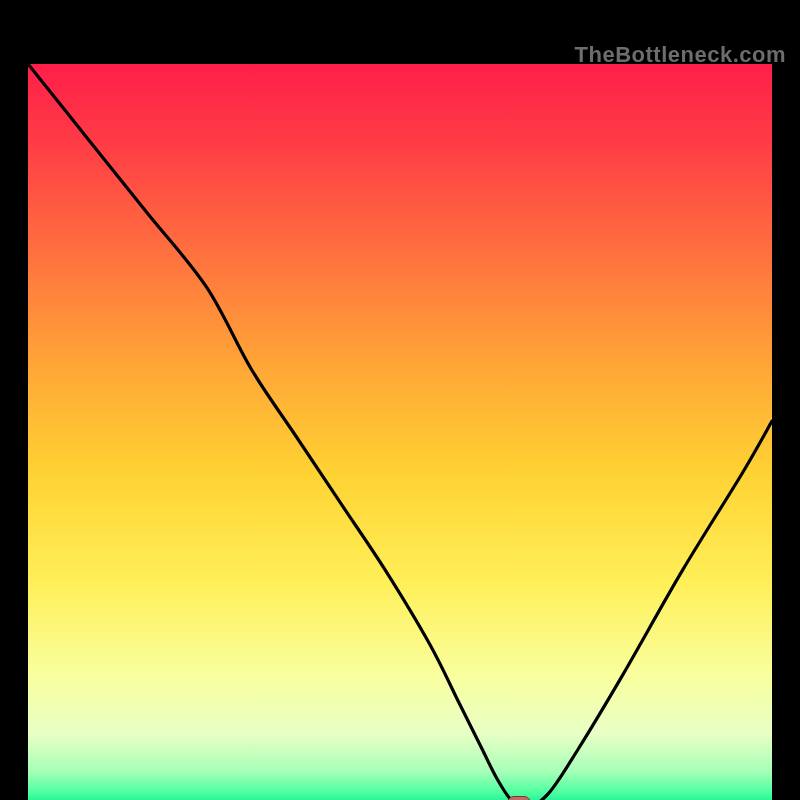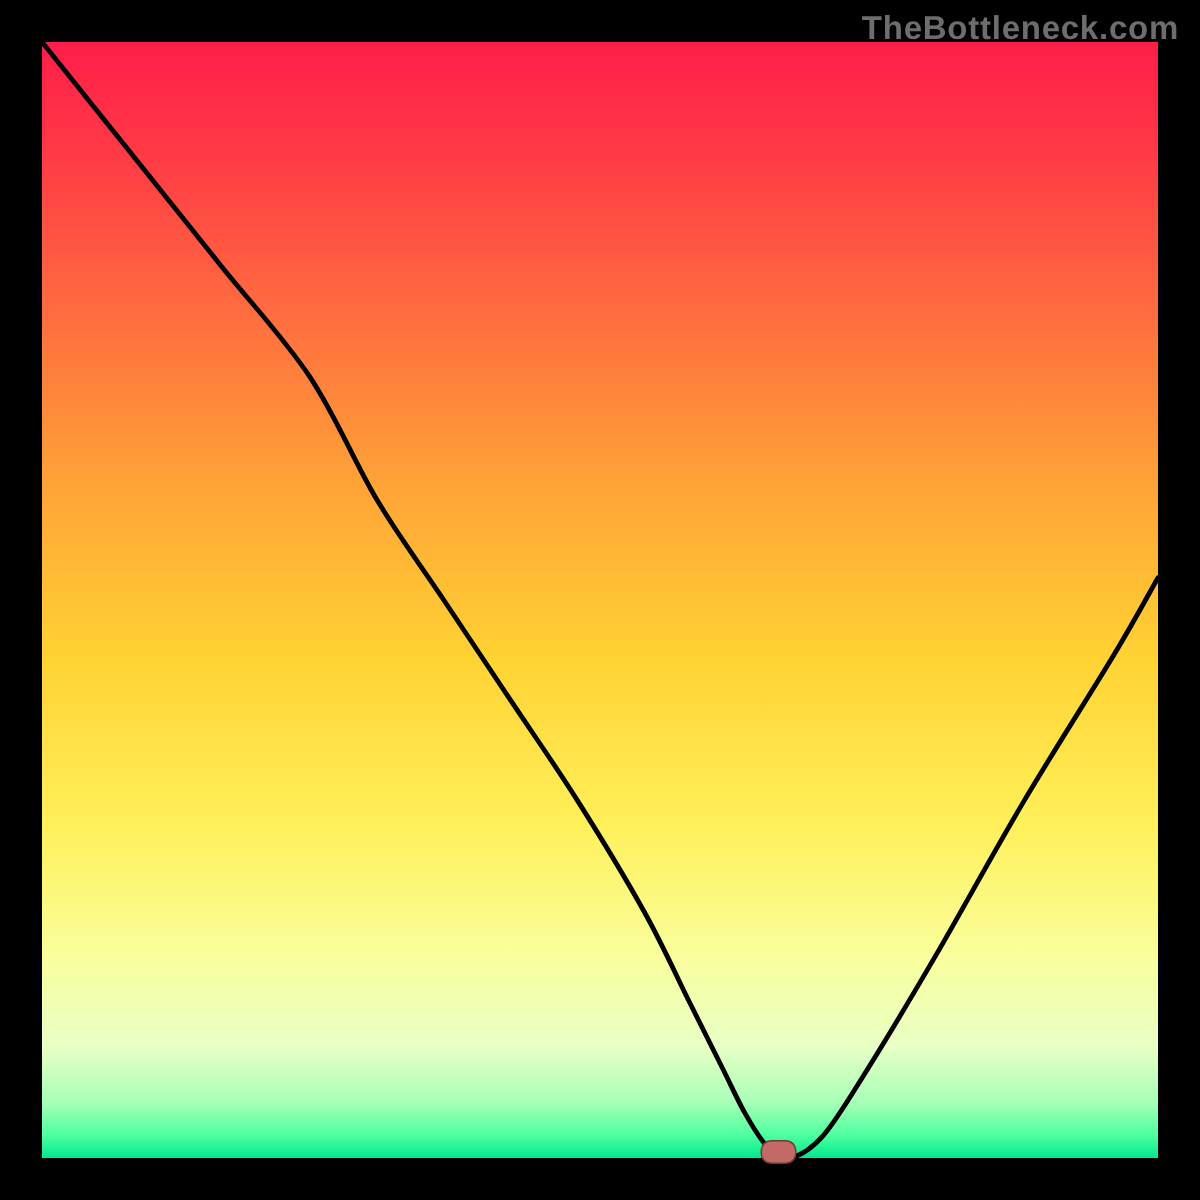--- a/index.html
+++ b/index.html
@@ -8,20 +8,21 @@
     width: 800px;
     height: 800px;
     background: #000;
     overflow: hidden;
     font-family: Arial, Helvetica, sans-serif;
   }
   #chart-wrap {
     position: relative;
     width: 800px;
     height: 612px;
+    margin-top: 36px;
   }
   
   #watermark {
     position: absolute;
     top: 6px;
     right: 14px;
     font-size: 22px;
     font-weight: 600;
     color: #6d6d6d;
     letter-spacing: 0.5px;

